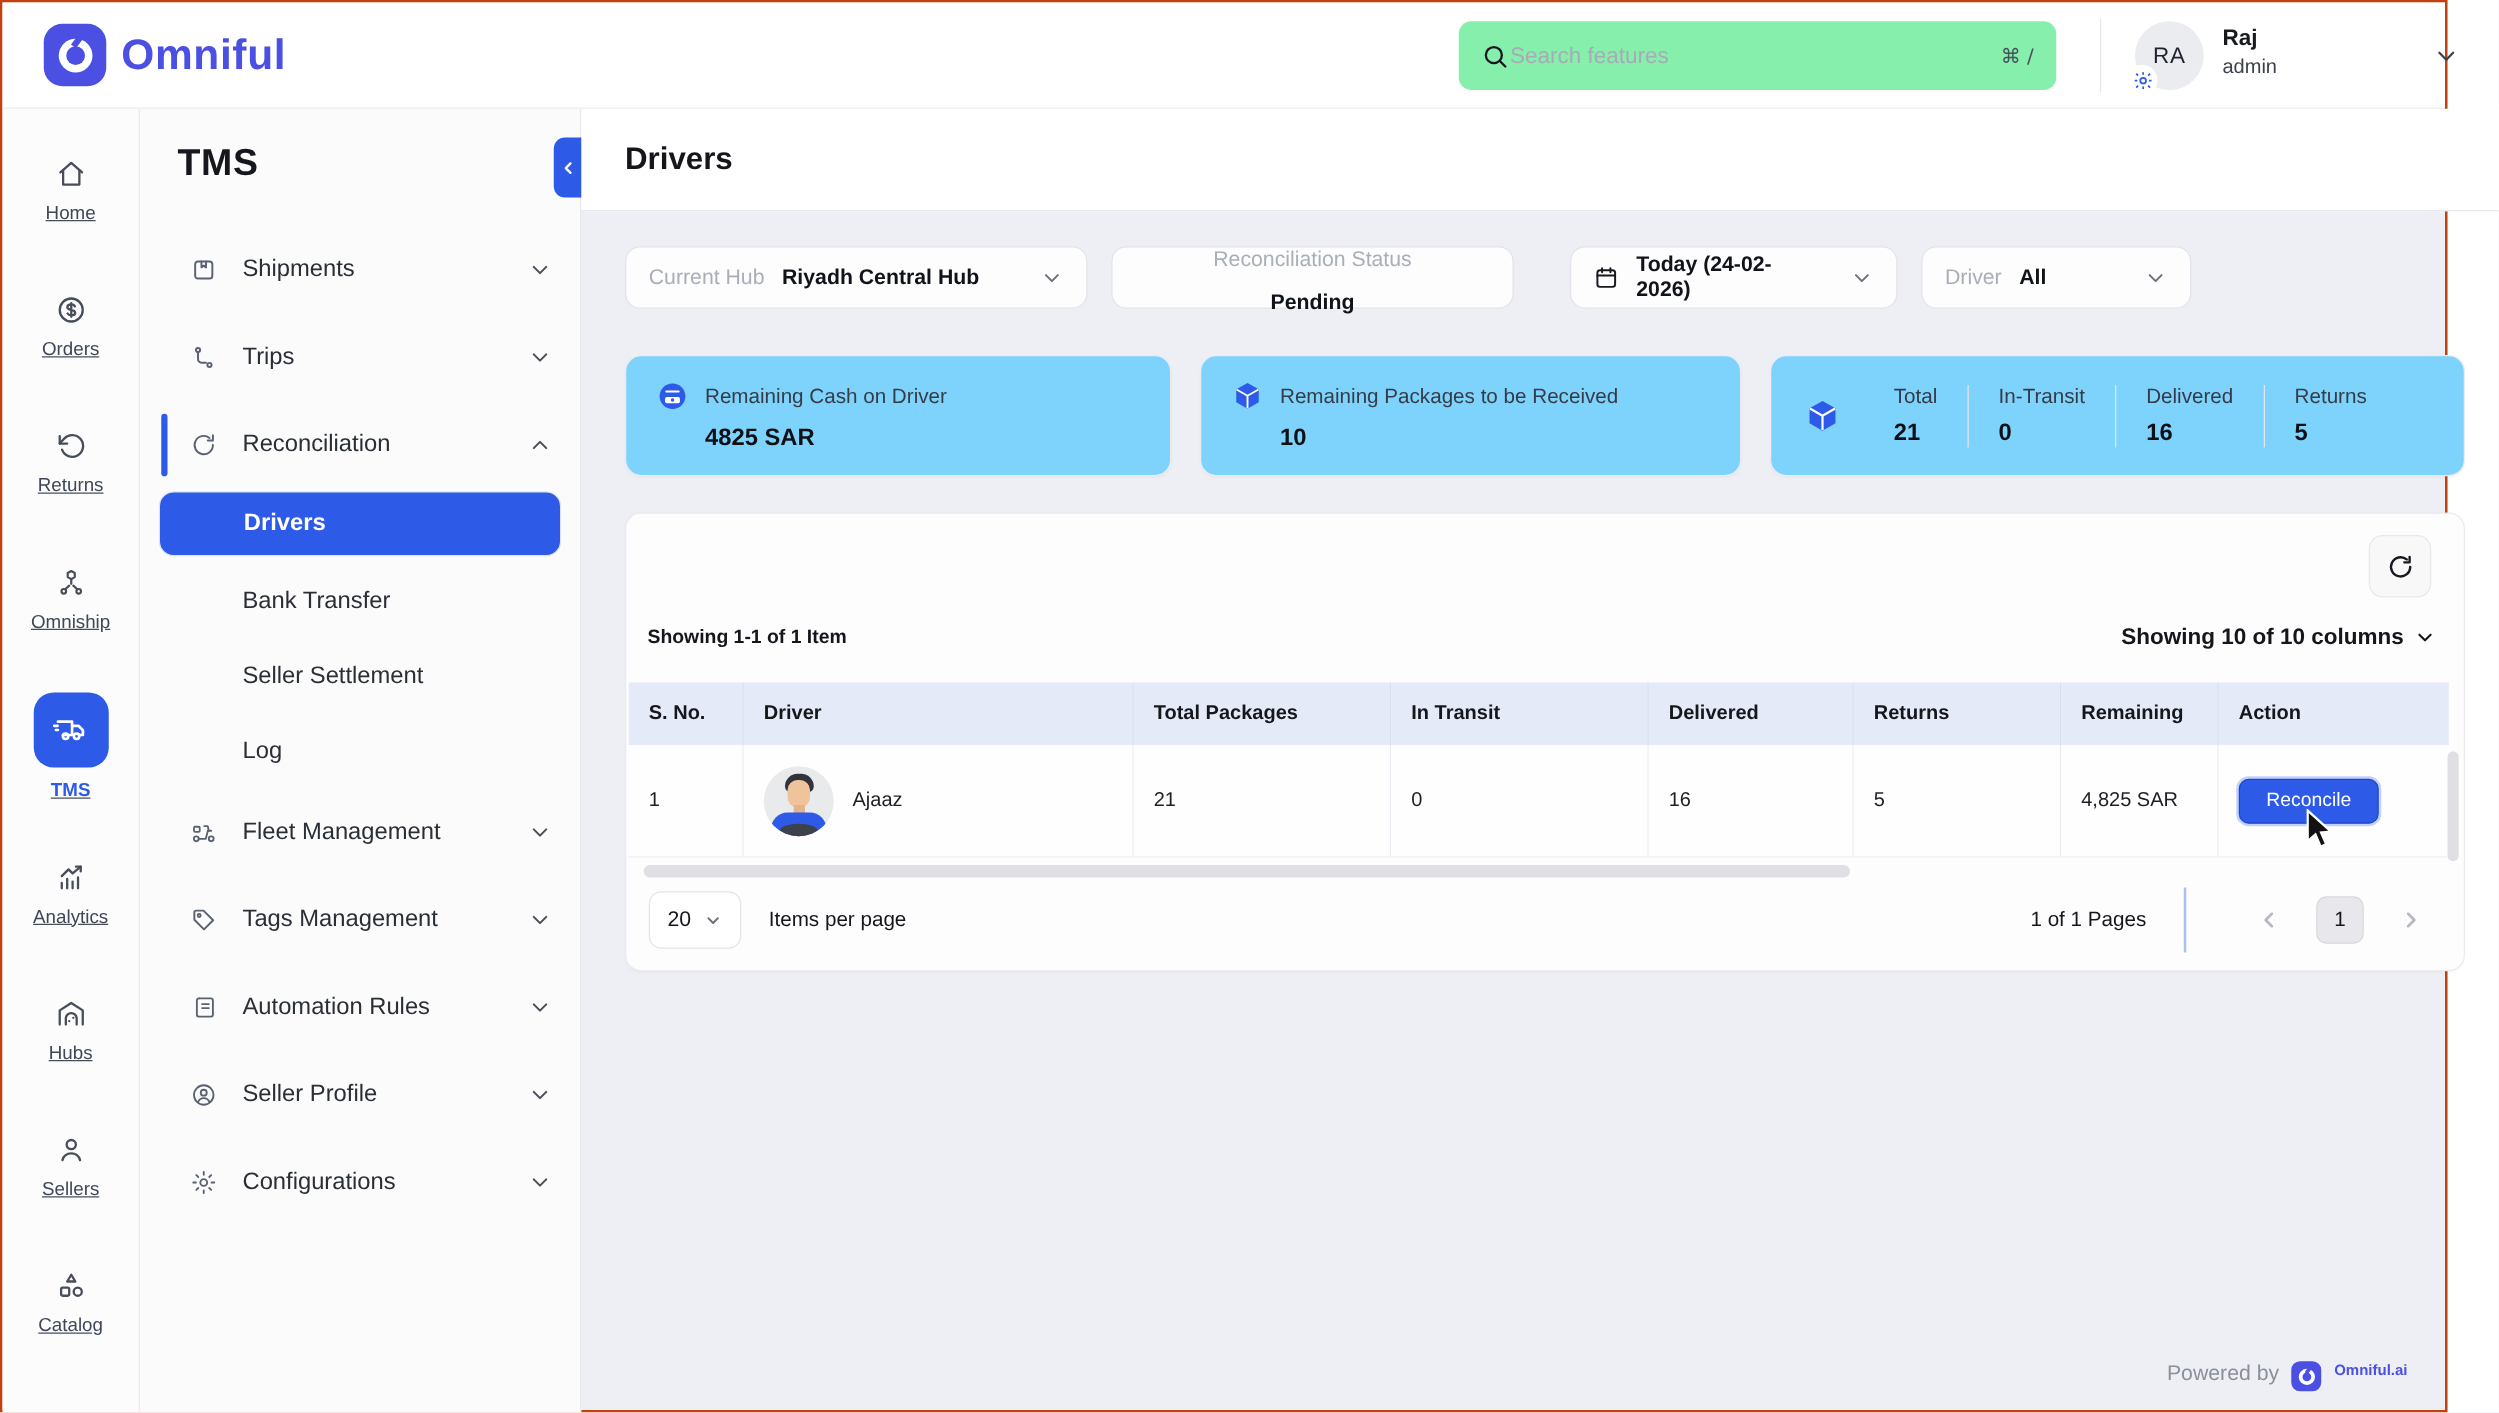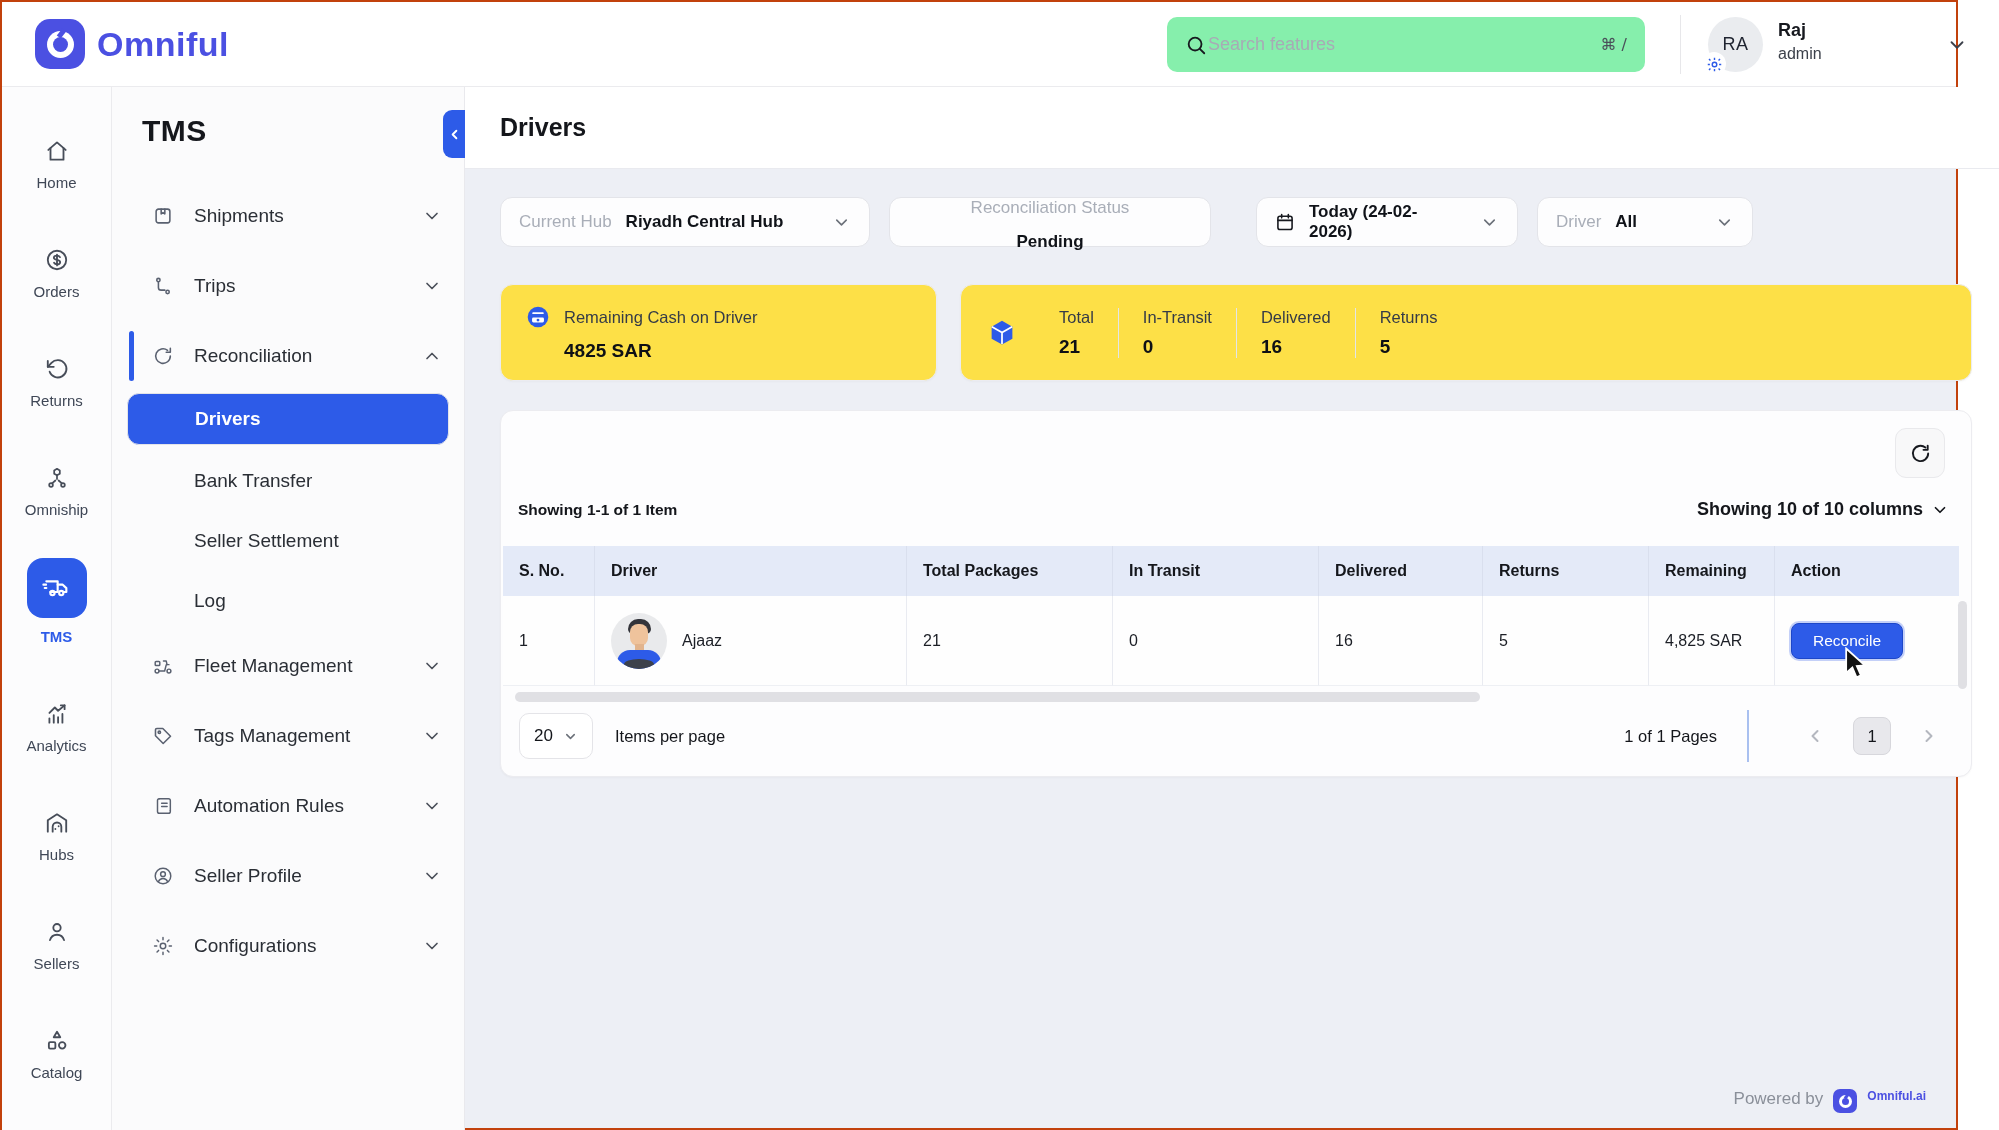--- a/index.html
+++ b/index.html
@@ -28,21 +28,21 @@
   .avatar-gear { position:absolute; left:-6px; bottom:-4px; width:24px; height:24px; background:#fff; border-radius:50%; display:flex; align-items:center; justify-content:center; }
   .user-names { position:absolute; left:1776px; top:18px; }
   .user-name { font-size:18px; font-weight:700; color:#17191f; }
   .user-role { font-size:16px; color:#3c414b; margin-top:4px; }
   .tb-chevron { position:absolute; left:1944px; top:32px; color:#3c414b; }
 
   svg.ic { display:block; }
 
   
   #rail { position:absolute; left:0; top:85px; width:110px; height:1045px; background:#fcfcfd; border-right:1px solid #ebebee; display:flex; flex-direction:column; align-items:center; padding-top:26px; }
-  .rail-item { width:100%; height:78px; margin-bottom:31px; display:flex; flex-direction:column; align-items:center; justify-content:flex-end; gap:10px; color:#474d59; cursor:default; }
+  .rail-item { width:100%; height:78px; margin-bottom:31px; display:flex; flex-direction:column; align-items:center; justify-content:center; gap:10px; color:#474d59; cursor:default;text-decoration:underline; }
   .rail-item .lbl { font-size:15px; color:#3f4756; }
   .rail-item.active { height:96px; }
   .rail-tile { width:60px; height:60px; border-radius:16px; background:#2D5BE8; display:flex; align-items:center; justify-content:center; }
   .rail-item.active .lbl { color:#2D5BE8; font-weight:700; }
 
   
   #sidebar { position:absolute; left:110px; top:85px; width:353px; height:1045px; background:#fbfbfc; border-right:1px solid #e9e9ed; }
   .sb-title { margin:27px 0 0 30px; font-size:30px; font-weight:800; color:#15171c; letter-spacing:.5px; }
   #collapse-btn { position:absolute; left:441px; top:108px; width:22px; height:48px; background:#2D5BE8; border-radius:9px 0 0 9px; display:flex; align-items:center; justify-content:center; z-index:6; color:#fff; }
   .sb-menu { margin-top:33px; }
@@ -62,21 +62,21 @@
   
   .filters { display:flex; gap:19px; height:50px; }
   .pill { background:#fdfdfe; border:1px solid #e3e4e9; border-radius:12px; display:flex; align-items:center; padding:0 18px; gap:14px; }
   .pill .f-lbl { font-size:17px; color:#a9aeb8; }
   .pill .f-val { font-size:17px; font-weight:700; color:#101319; }
   .pill .f-chev { color:#6b7079; margin-left:6px; }
   .pill.date { margin-left:26px; }
 
   
   .stats { display:flex; gap:23px; margin-top:37px; height:97px; }
-  .card { background:#fde047; border:1px solid #ececf0; border-radius:13px; box-shadow:0 1px 2px rgba(20,20,40,.03); }
+  .card { background:#7dd3fc; border:1px solid #ececf0; border-radius:13px; box-shadow:0 1px 2px rgba(20,20,40,.03); }
   .stat-card { width:437px; padding:19px 24px; }
   .stat-card .row1 { display:flex; align-items:center; gap:13px; }
   .stat-card .s-lbl { font-size:16.5px; color:#353b47; }
   .stat-card .s-val { font-size:19px; font-weight:700; color:#0e1015; margin:10px 0 0 39px; }
   .pkg-card { flex:1; display:flex; align-items:center; padding:0 10px 0 26px; }
   .pkg-card .pk-ic { margin-right:18px; }
   .pk-col { padding:0 24px; border-right:1px solid #e3e5ea; display:flex; flex-direction:column; gap:9px; }
   .pk-col:last-child { border-right:none; }
   .pk-lbl { font-size:16.5px; color:#353b47; }
   .pk-val { font-size:19px; font-weight:700; color:#0e1015; }
@@ -394,20 +394,30 @@
           <svg class="ic" width="26" height="26" viewBox="0 0 24 24">
               <circle cx="12" cy="12" r="9.5" fill="#2D5BE8"></circle>
               <rect x="6.5" y="12.5" width="11" height="4.6" rx="1.3" fill="#fff"></rect>
               <circle cx="12" cy="14.8" r="1.3" fill="#2D5BE8"></circle>
               <path d="M7.5 8.5h9" stroke="#fff" stroke-width="1.6" stroke-linecap="round"></path>
             </svg>
           <span class="s-lbl">Remaining Cash on Driver</span>
         </div>
         <div class="s-val">4825 SAR</div>
       </div>
+      <div class="card stat-card" style="width:433px;">
+        <div class="row1">
+          <svg class="ic" width="26" height="26" viewBox="0 0 24 24">
+              <path d="M12 2.2l8.3 4.7v9.6L12 21.2l-8.3-4.7V6.9z" fill="#2D5BE8"></path>
+              <path d="M3.9 7l8.1 4.6L20.1 7M12 11.6v9.2" stroke="#fff" stroke-width="1.4" fill="none"></path>
+            </svg>
+          <span class="s-lbl">Remaining Packages to be Received</span>
+        </div>
+        <div class="s-val">10</div>
+      </div>
       <div class="card pkg-card">
         <svg class="ic pk-ic" width="30" height="30" viewBox="0 0 24 24">
             <path d="M12 2.2l8.3 4.7v9.6L12 21.2l-8.3-4.7V6.9z" fill="#2D5BE8"></path>
             <path d="M3.9 7l8.1 4.6L20.1 7M12 11.6v9.2" stroke="#fff" stroke-width="1.4" fill="none"></path>
           </svg>
         <div class="pk-col">
           <span class="pk-lbl">Total</span>
           <span class="pk-val">21</span>
         </div>
         <div class="pk-col">

